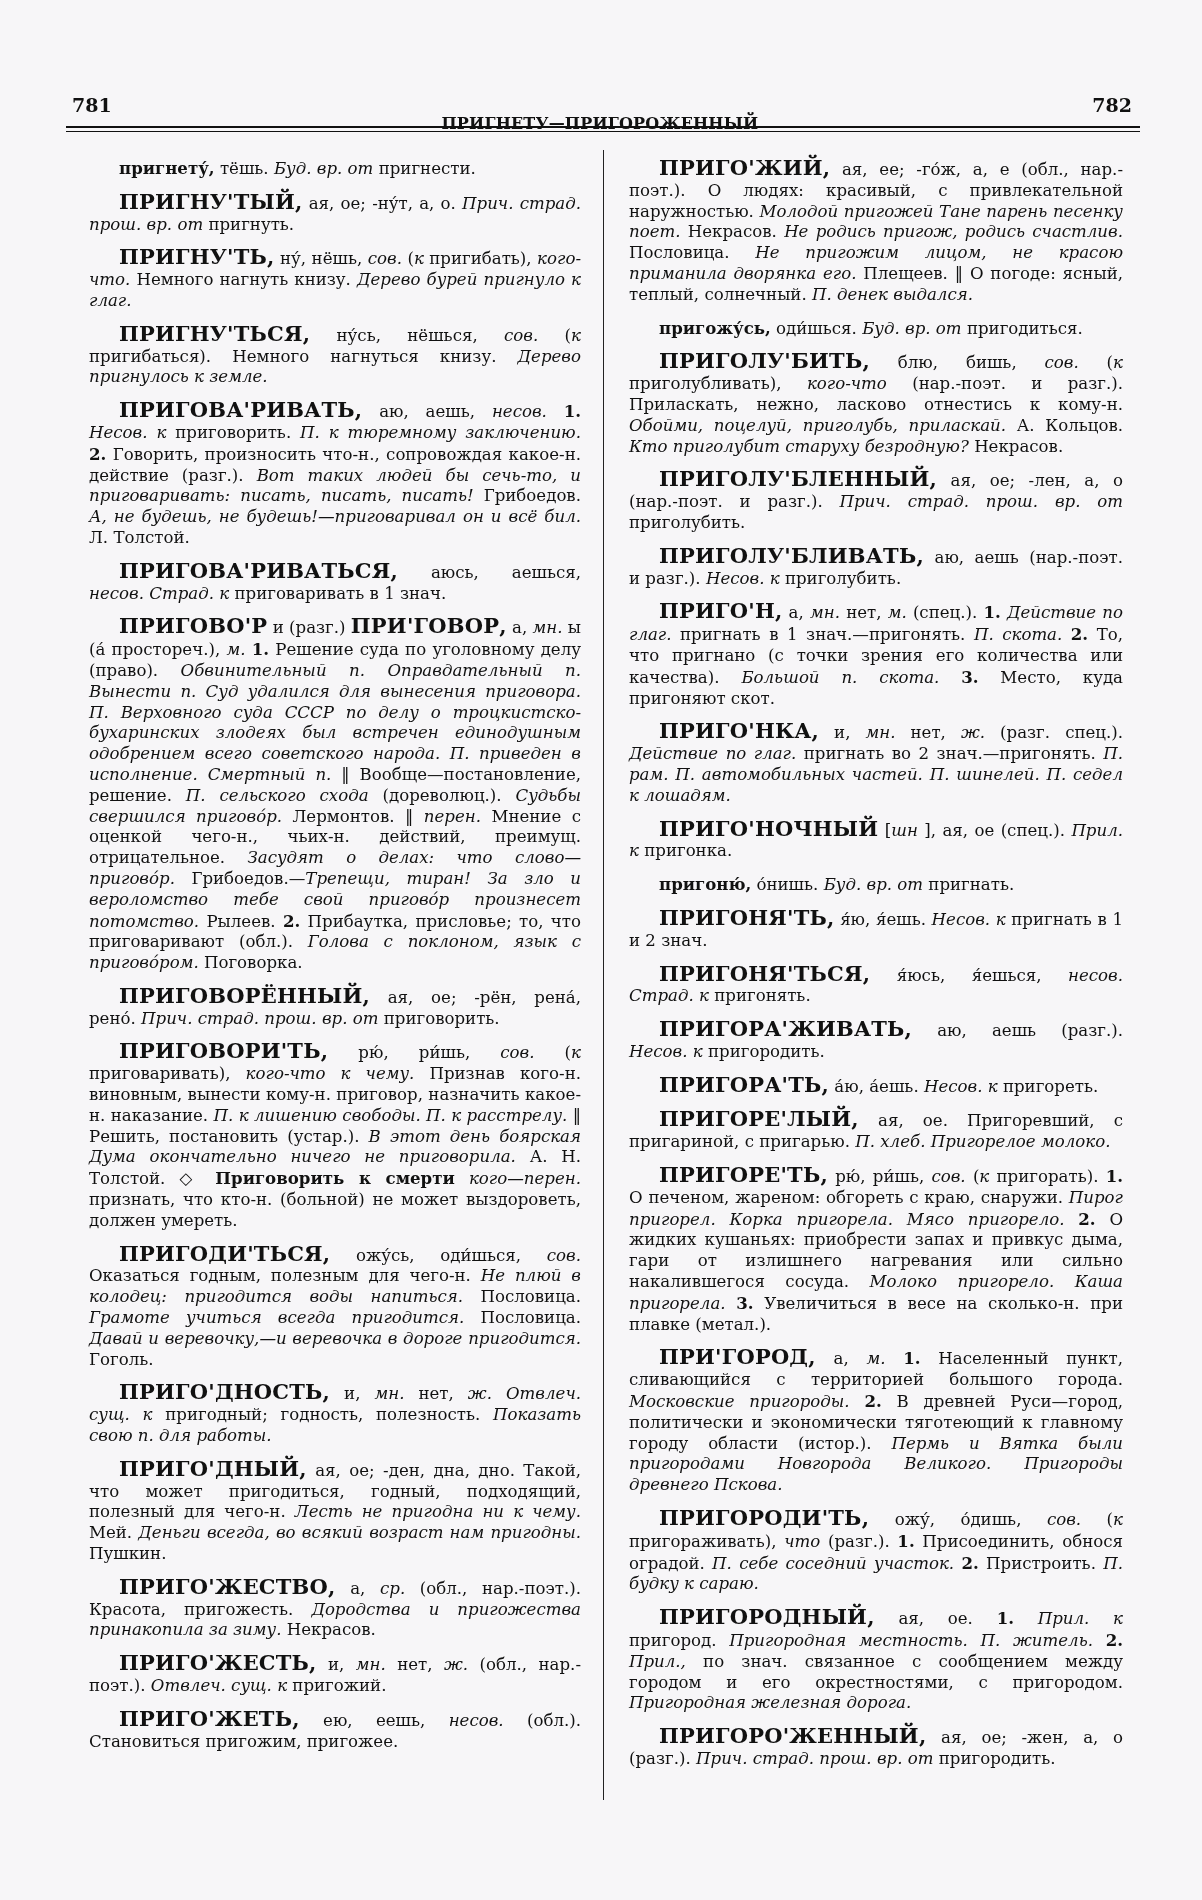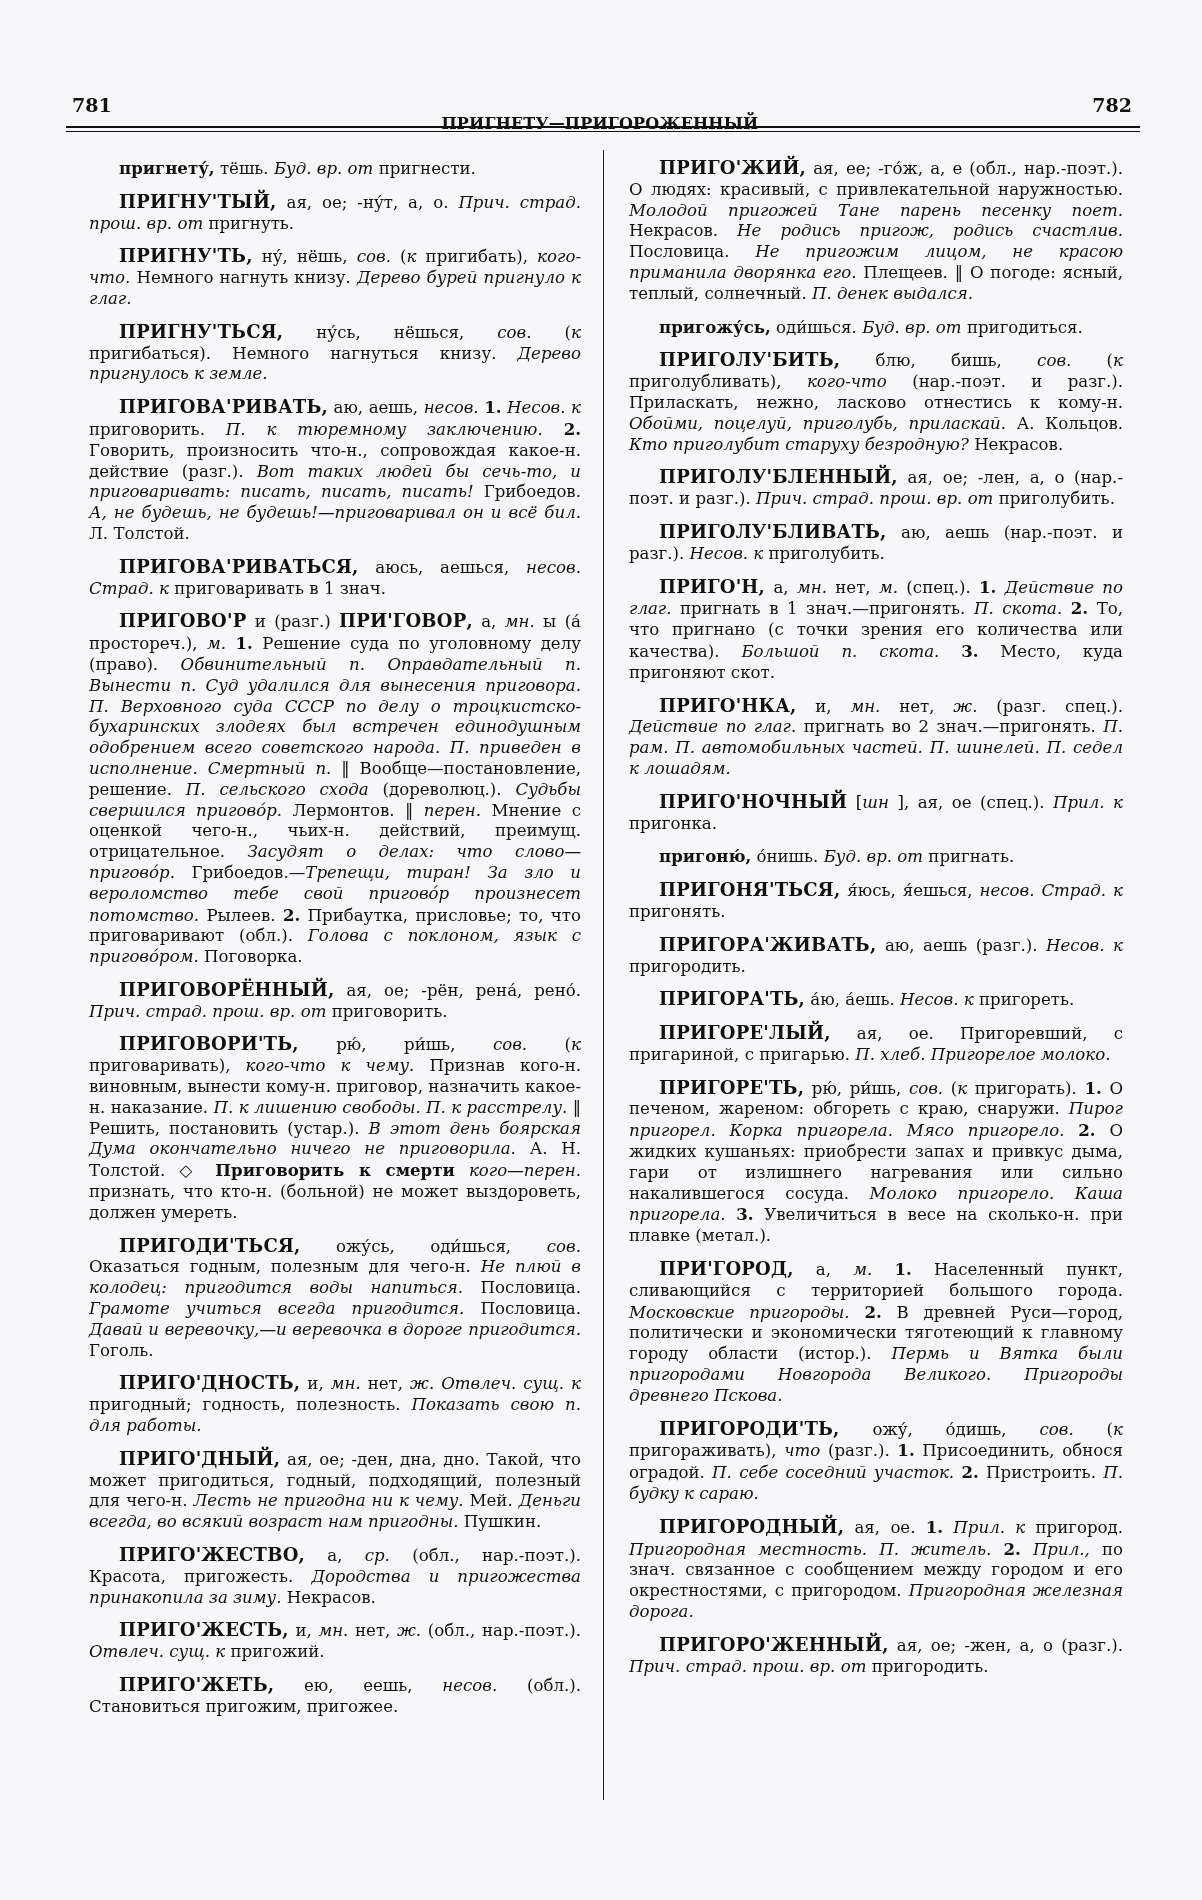--- a/index.html
+++ b/index.html
@@ -35,21 +35,21 @@
     position: absolute; left: 603px; top: 150px; width: 1px; height: 1650px; background: #222;
   }
   .column {
     position: absolute; top: 146px;
     font-size: 16.6px; line-height: 20.8px;
     text-align: justify; hyphens: manual;
   }
   .column.left { left: 77px; width: 516px; }
   .column.right { left: 617px; width: 518px; }
   .entry { text-indent: 30px; margin: 12px; }
-  .hw { font-weight: bold; font-family: "DejaVu Serif", serif; font-size: 18px; letter-spacing: 0.2px; }
+  .hw { font-weight: bold; font-family: "DejaVu Serif", serif; font-size: 21px; letter-spacing: 0.2px; }
   .hw-lc { font-weight: bold; }
   .it { font-style: italic; }
   .b { font-weight: bold; }
 </style>
 </head>
 <body>
 
 <div class="page-header">
   <span class="page-num left">781</span>
   <div class="running-head">ПРИГНЕТУ—ПРИГОРОЖЕННЫЙ</div>
@@ -79,20 +79,21 @@
 <div class="column right" id="col-right">
     <p class="entry"><span class="hw">ПРИГО'ЖИЙ,</span><span> ая, ее; -го́ж, а, е (обл., нар.-поэт.). О людях: красивый, с привлекательной наружностью. </span><span class="it">Молодой пригожей Тане парень песенку поет.</span><span> Некрасов. </span><span class="it">Не родись пригож, родись счастлив.</span><span> Пословица. </span><span class="it">Не пригожим лицом, не красою приманила дворянка его.</span><span> Плещеев. ‖ О погоде: ясный, теплый, солнечный. </span><span class="it">П. денек выдался.</span></p>
     <p class="entry"><span class="hw-lc">пригожу́сь,</span><span> оди́шься. </span><span class="it">Буд. вр. от</span><span> пригодиться.</span></p>
     <p class="entry"><span class="hw">ПРИГОЛУ'БИТЬ,</span><span> блю, бишь, </span><span class="it">сов.</span><span> (</span><span class="it">к</span><span> приголубливать), </span><span class="it">кого-что</span><span> (нар.-поэт. и разг.). Приласкать, нежно, ласково отнестись к кому-н. </span><span class="it">Обойми, поцелуй, приголубь, приласкай.</span><span> А. Кольцов. </span><span class="it">Кто приголубит старуху безродную?</span><span> Некрасов.</span></p>
     <p class="entry"><span class="hw">ПРИГОЛУ'БЛЕННЫЙ,</span><span> ая, ое; -лен, а, о (нар.-поэт. и разг.). </span><span class="it">Прич. страд. прош. вр. от</span><span> приголубить.</span></p>
     <p class="entry"><span class="hw">ПРИГОЛУ'БЛИВАТЬ,</span><span> аю, аешь (нар.-поэт. и разг.). </span><span class="it">Несов. к</span><span> приголубить.</span></p>
     <p class="entry"><span class="hw">ПРИГО'Н,</span><span> а, </span><span class="it">мн.</span><span> нет, </span><span class="it">м.</span><span> (спец.). </span><span class="b">1.</span><span> </span><span class="it">Действие по глаг.</span><span> пригнать в 1 знач.—пригонять. </span><span class="it">П. скота.</span><span> </span><span class="b">2.</span><span> То, что пригнано (с точки зрения его количества или качества). </span><span class="it">Большой п. скота.</span><span> </span><span class="b">3.</span><span> Место, куда пригоняют скот.</span></p>
     <p class="entry"><span class="hw">ПРИГО'НКА,</span><span> и, </span><span class="it">мн.</span><span> нет, </span><span class="it">ж.</span><span> (разг. спец.). </span><span class="it">Действие по глаг.</span><span> пригнать во 2 знач.—пригонять. </span><span class="it">П. рам. П. автомобильных частей. П. шинелей. П. седел к лошадям.</span></p>
     <p class="entry"><span class="hw">ПРИГО'НОЧНЫЙ</span><span> [</span><span class="it">шн</span><span> ], ая, ое (спец.). </span><span class="it">Прил. к</span><span> пригонка.</span></p>
     <p class="entry"><span class="hw-lc">пригоню́,</span><span> о́нишь. </span><span class="it">Буд. вр. от</span><span> пригнать.</span></p>
+    <p class="entry"><span class="hw">ПРИГОНЯ'ТЬ,</span><span> я́ю, я́ешь. </span><span class="it">Несов. к</span><span> пригнать в 1 и 2 знач.</span></p>
     <p class="entry"><span class="hw">ПРИГОНЯ'ТЬСЯ,</span><span> я́юсь, я́ешься, </span><span class="it">несов. Страд. к</span><span> пригонять.</span></p>
     <p class="entry"><span class="hw">ПРИГОРА'ЖИВАТЬ,</span><span> аю, аешь (разг.). </span><span class="it">Несов. к</span><span> пригородить.</span></p>
     <p class="entry"><span class="hw">ПРИГОРА'ТЬ,</span><span> а́ю, а́ешь. </span><span class="it">Несов. к</span><span> пригореть.</span></p>
     <p class="entry"><span class="hw">ПРИГОРЕ'ЛЫЙ,</span><span> ая, ое. Пригоревший, с пригариной, с пригарью. </span><span class="it">П. хлеб. Пригорелое молоко.</span></p>
     <p class="entry"><span class="hw">ПРИГОРЕ'ТЬ,</span><span> рю́, ри́шь, </span><span class="it">сов.</span><span> (</span><span class="it">к</span><span> пригорать). </span><span class="b">1.</span><span> О печеном, жареном: обгореть с краю, снаружи. </span><span class="it">Пирог пригорел. Корка пригорела. Мясо пригорело.</span><span> </span><span class="b">2.</span><span> О жидких кушаньях: приобрести запах и привкус дыма, гари от излишнего нагревания или сильно накалившегося сосуда. </span><span class="it">Молоко пригорело. Каша пригорела.</span><span> </span><span class="b">3.</span><span> Увеличиться в весе на сколько-н. при плавке (метал.).</span></p>
     <p class="entry"><span class="hw">ПРИ'ГОРОД,</span><span> а, </span><span class="it">м.</span><span> </span><span class="b">1.</span><span> Населенный пункт, сливающийся с территорией большого города. </span><span class="it">Московские пригороды.</span><span> </span><span class="b">2.</span><span> В древней Руси—город, политически и экономически тяготеющий к главному городу области (истор.). </span><span class="it">Пермь и Вятка были пригородами Новгорода Великого. Пригороды древнего Пскова.</span></p>
     <p class="entry"><span class="hw">ПРИГОРОДИ'ТЬ,</span><span> ожу́, о́дишь, </span><span class="it">сов.</span><span> (</span><span class="it">к</span><span> пригораживать), </span><span class="it">что</span><span> (разг.). </span><span class="b">1.</span><span> Присоединить, обнося оградой. </span><span class="it">П. себе соседний участок.</span><span> </span><span class="b">2.</span><span> Пристроить. </span><span class="it">П. будку к сараю.</span></p>
     <p class="entry"><span class="hw">ПРИГОРОДНЫЙ,</span><span> ая, ое. </span><span class="b">1.</span><span> </span><span class="it">Прил. к</span><span> пригород. </span><span class="it">Пригородная местность. П. житель.</span><span> </span><span class="b">2.</span><span> </span><span class="it">Прил.,</span><span> по знач. связанное с сообщением между городом и его окрестностями, с пригородом. </span><span class="it">Пригородная железная дорога.</span></p>
     <p class="entry"><span class="hw">ПРИГОРО'ЖЕННЫЙ,</span><span> ая, ое; -жен, а, о (разг.). </span><span class="it">Прич. страд. прош. вр. от</span><span> пригородить.</span></p>
   </div>

